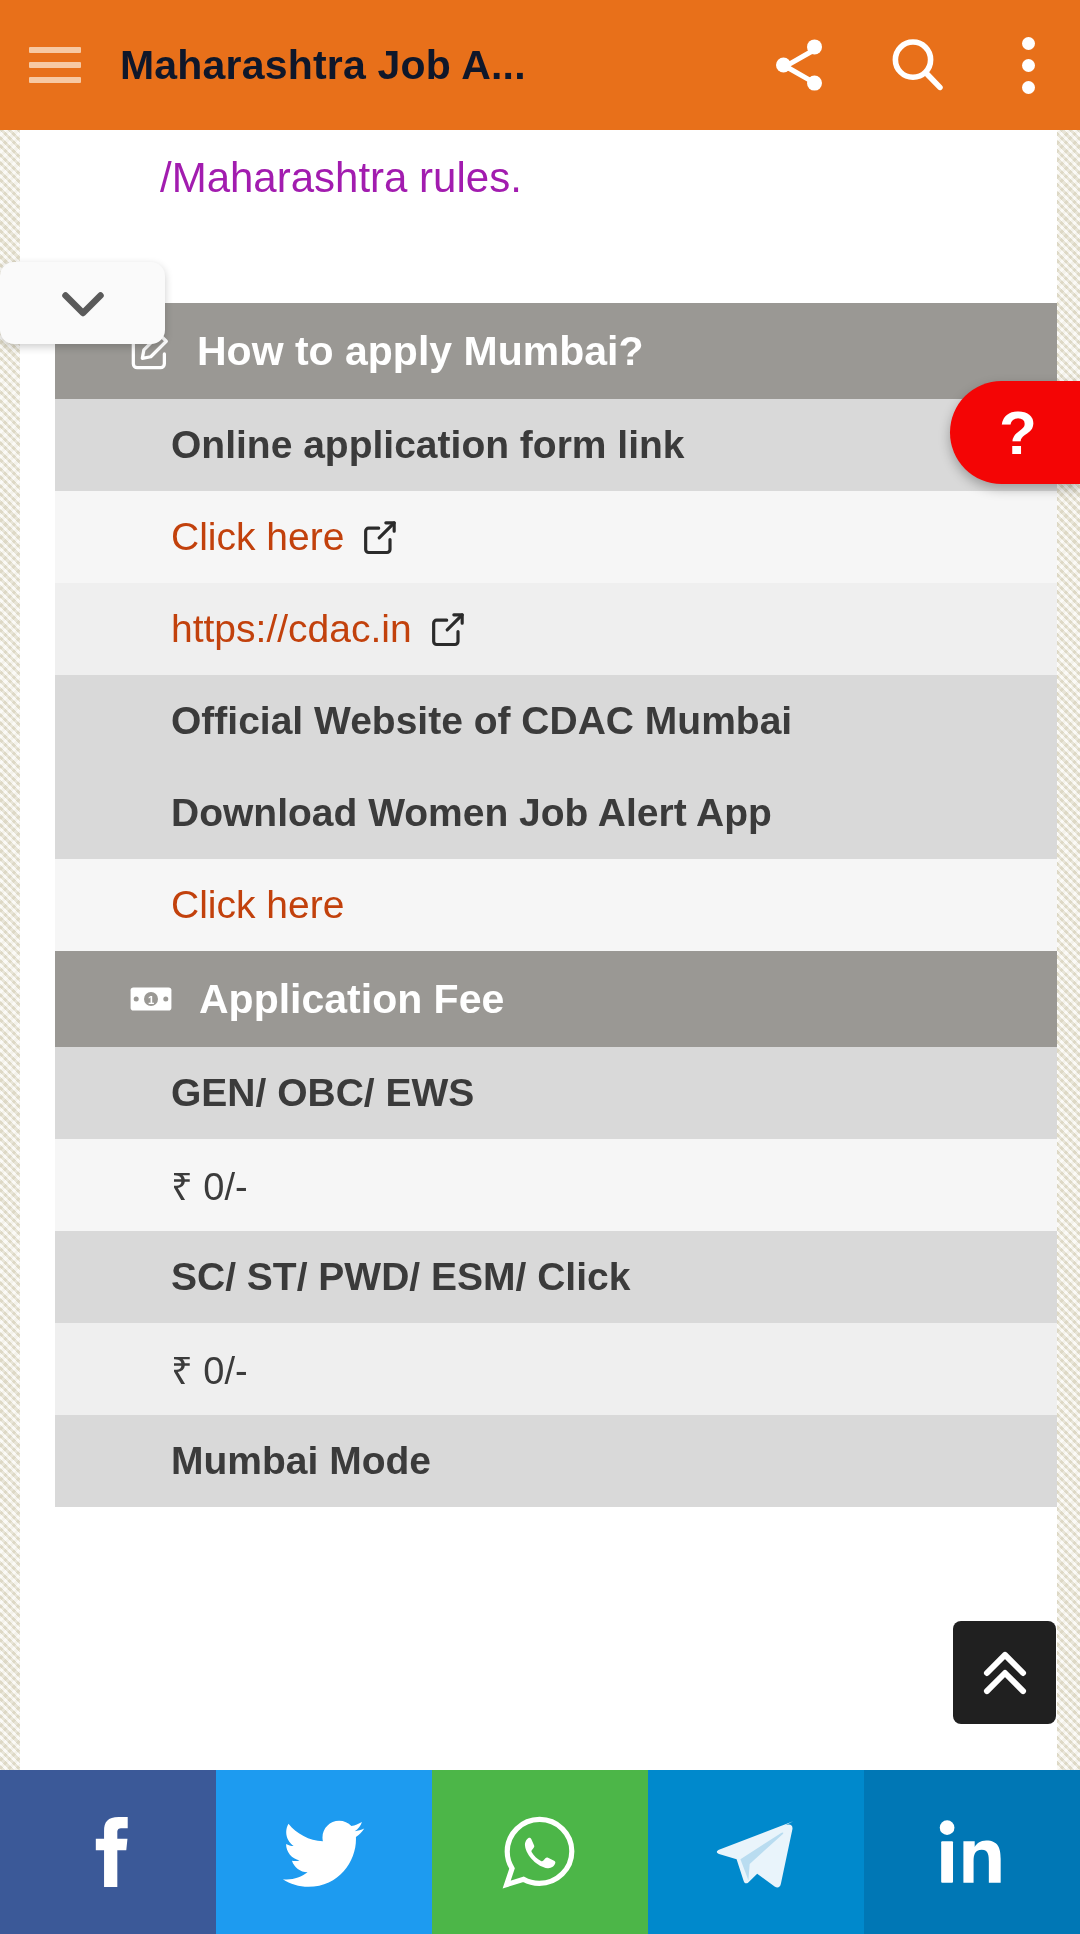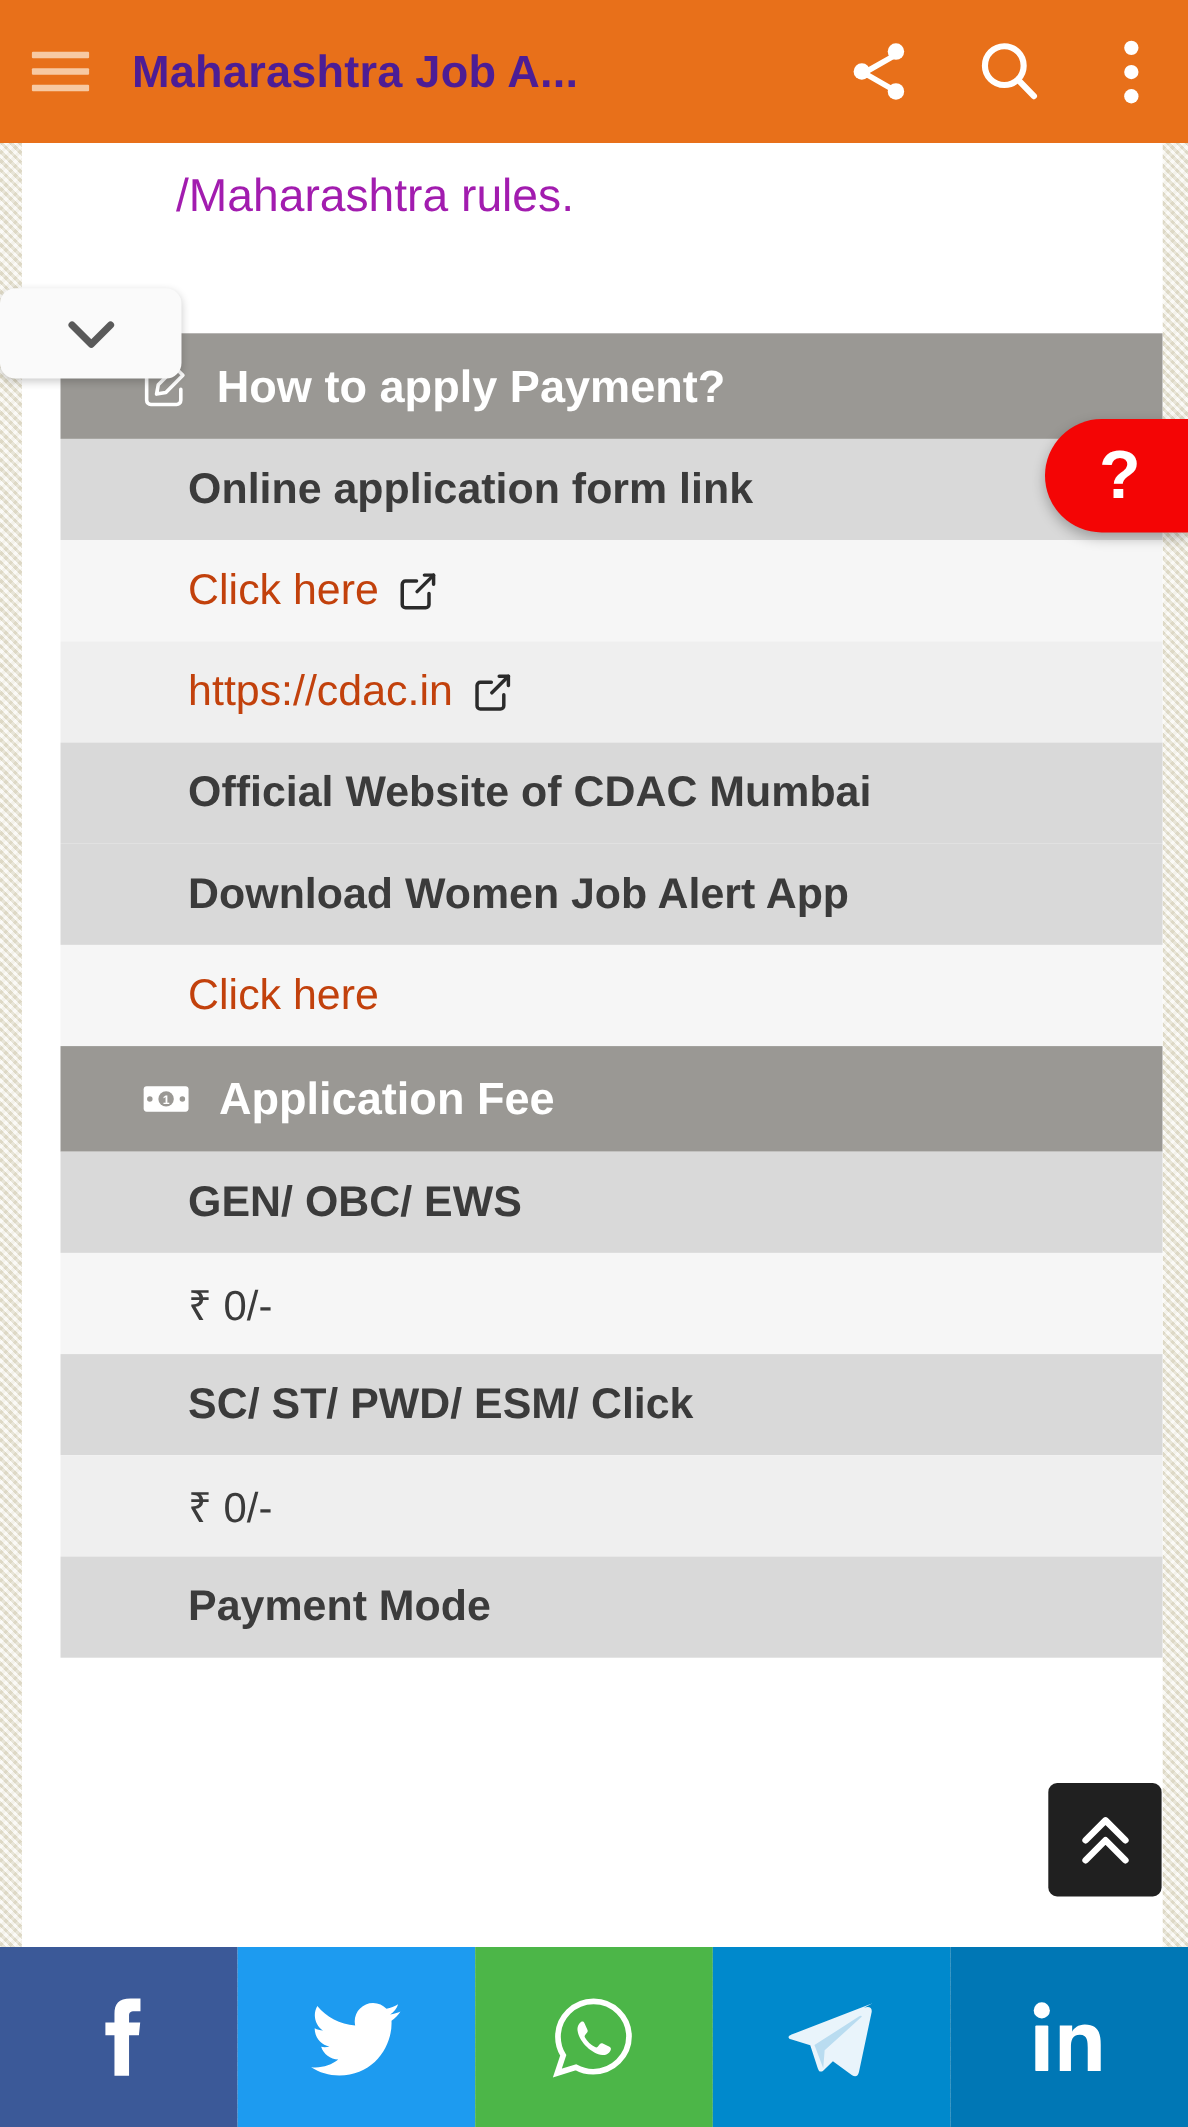--- a/index.html
+++ b/index.html
@@ -31,21 +31,21 @@
   }
   .ab-btn { display:flex; align-items:center; justify-content:center; }
 
   #hamburger { width:110px; height:130px; }
   #hamburger .bars { width:52px; height:36px; display:flex; flex-direction:column; justify-content:space-between; }
   #hamburger .bars i { display:block; height:6px; background:#f7c9a3; border-radius:1px; }
 
   #apptitle {
     flex:0 0 auto;
     margin-left:10px;
-    color:#4c1d95;
+    color:#0f172a;
     font-size:41px;
     font-weight:bold;
     letter-spacing:.2px;
     white-space:nowrap;
     max-width:420px;
     overflow:hidden;
   }
 
   #ab-spacer { flex:1 1 auto; }
 
@@ -203,21 +203,21 @@
     <div id="lead-text">/Maharashtra rules.</div>
 
     <div id="info-table">
         <div class="row head">
           <span class="hd-icon">
             <svg viewBox="0 0 24 24" width="46" height="46" fill="none" stroke="#ffffff" stroke-width="1.7" stroke-linecap="round" stroke-linejoin="round">
               <path d="M19.5 13.5v5.2a2 2 0 0 1-2 2H5.3a2 2 0 0 1-2-2V6.5a2 2 0 0 1 2-2h5.2"></path>
               <path d="M16.9 3.3l3.6 3.6-8.1 8.1-4.4.8.8-4.4z"></path>
             </svg>
           </span>
-          <span>How to apply Payment?</span>
+          <span>How to apply Mumbai?</span>
         </div>
         <div class="row shade">
           <span class="label">Online application form link</span>
         </div>
         <div class="row plain">
           <span class="link">
             <span>Click here</span>
             <span class="ext">
               <svg viewBox="0 0 24 24" width="40" height="40" fill="none" stroke="#2b2b2b" stroke-width="1.9" stroke-linecap="round" stroke-linejoin="round">
                 <path d="M15.5 3.5h5v5"></path>
@@ -268,21 +268,21 @@
         <div class="row plain">
           <span class="value">₹ 0/-</span>
         </div>
         <div class="row shade">
           <span class="label">SC/ ST/ PWD/ ESM/ Click</span>
         </div>
         <div class="row plain2">
           <span class="value">₹ 0/-</span>
         </div>
         <div class="row shade">
-          <span class="label">Payment Mode</span>
+          <span class="label">Mumbai Mode</span>
         </div>
       </div>
   </div>
 
   <div id="collapse-btn" style="position:absolute; top:262px; left:0;">
     <svg viewBox="0 0 24 24" fill="none" stroke="#5a5a5a" stroke-width="2.6" stroke-linecap="round" stroke-linejoin="round">
       <polyline points="5,9 12,16 19,9"></polyline>
     </svg>
   </div>
 

